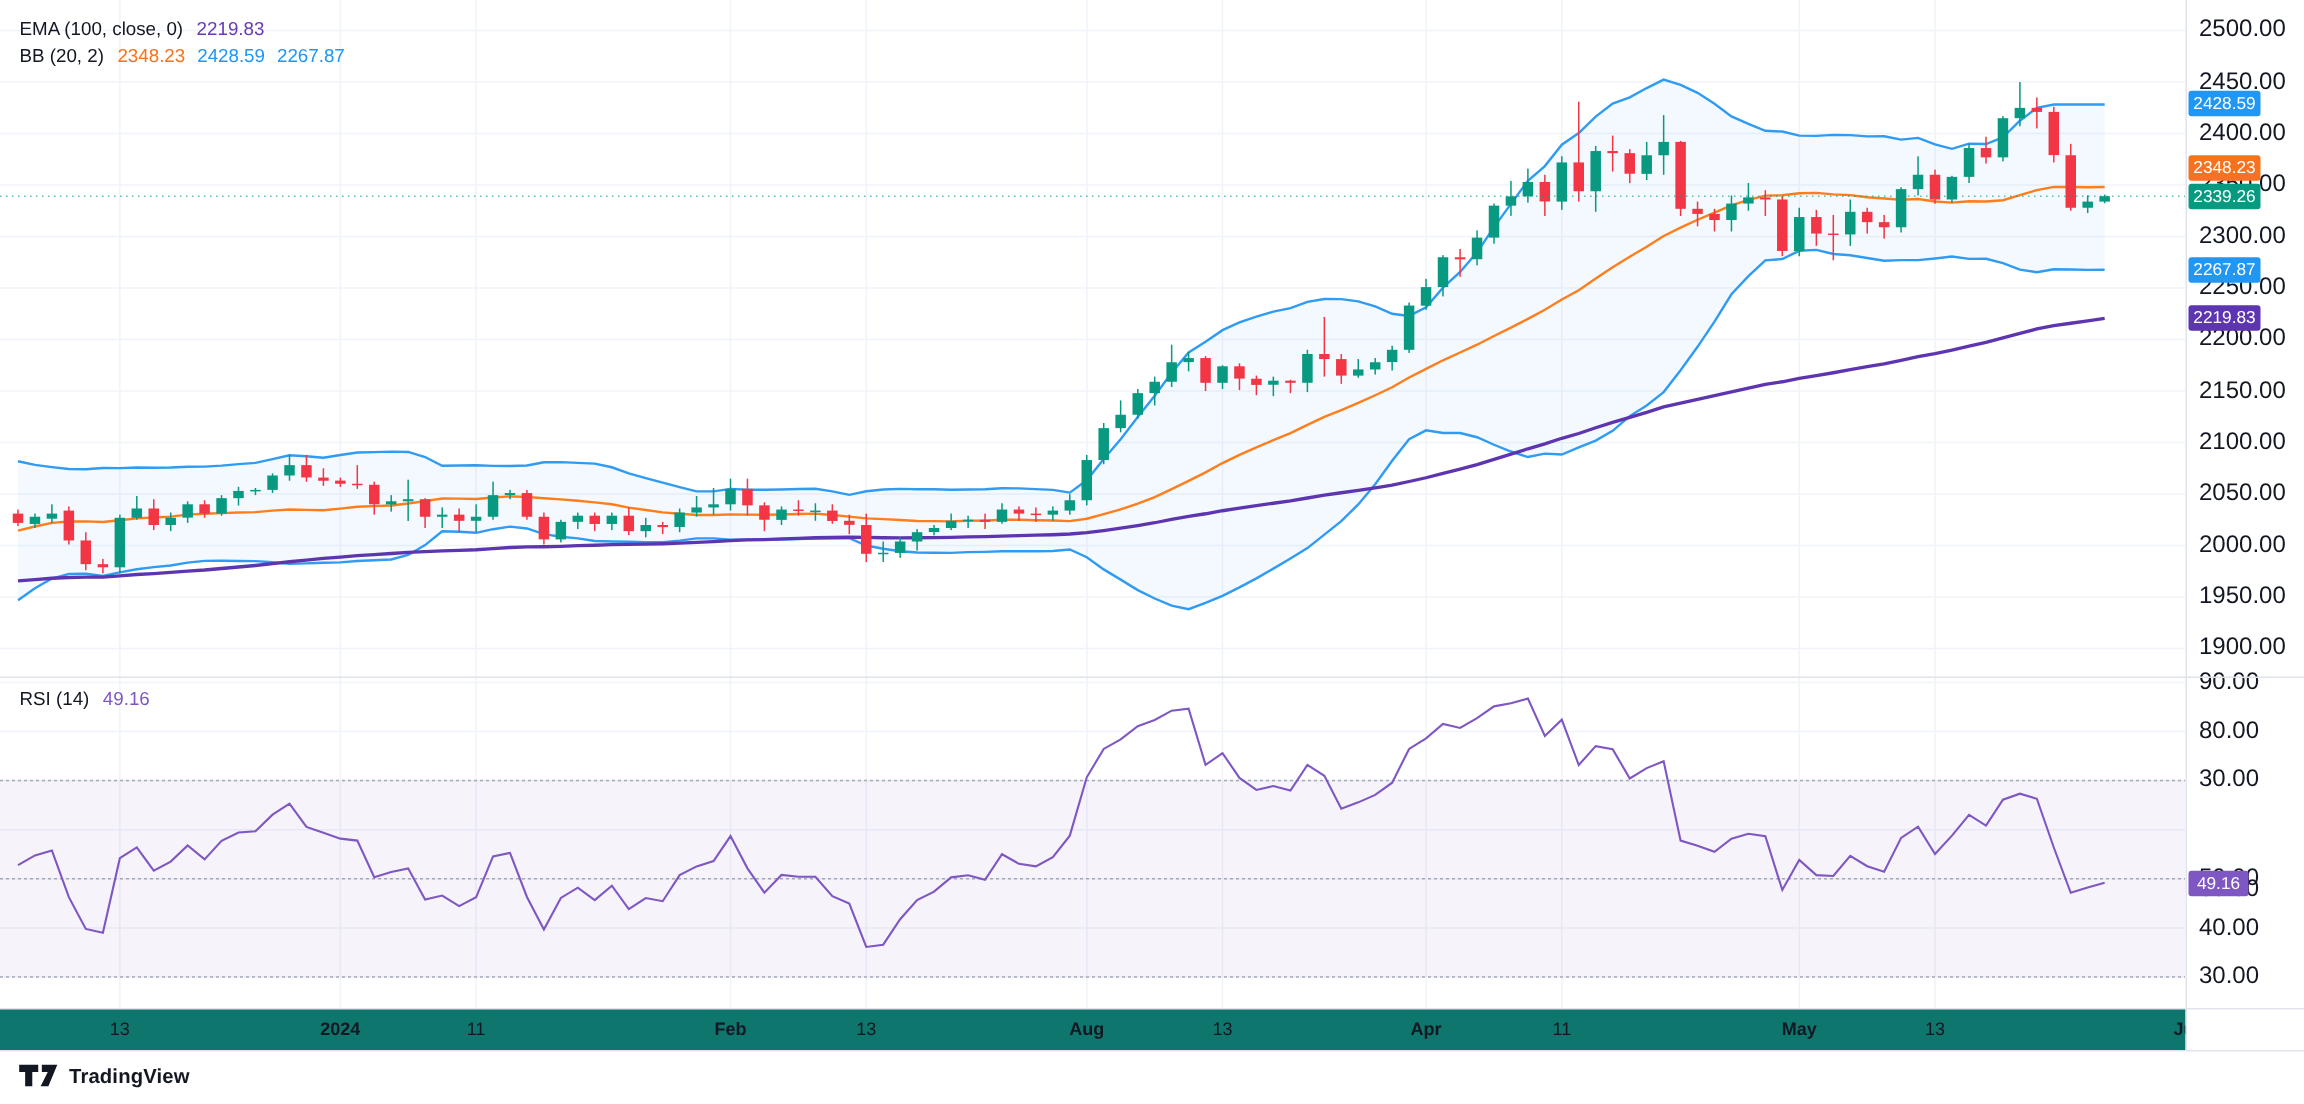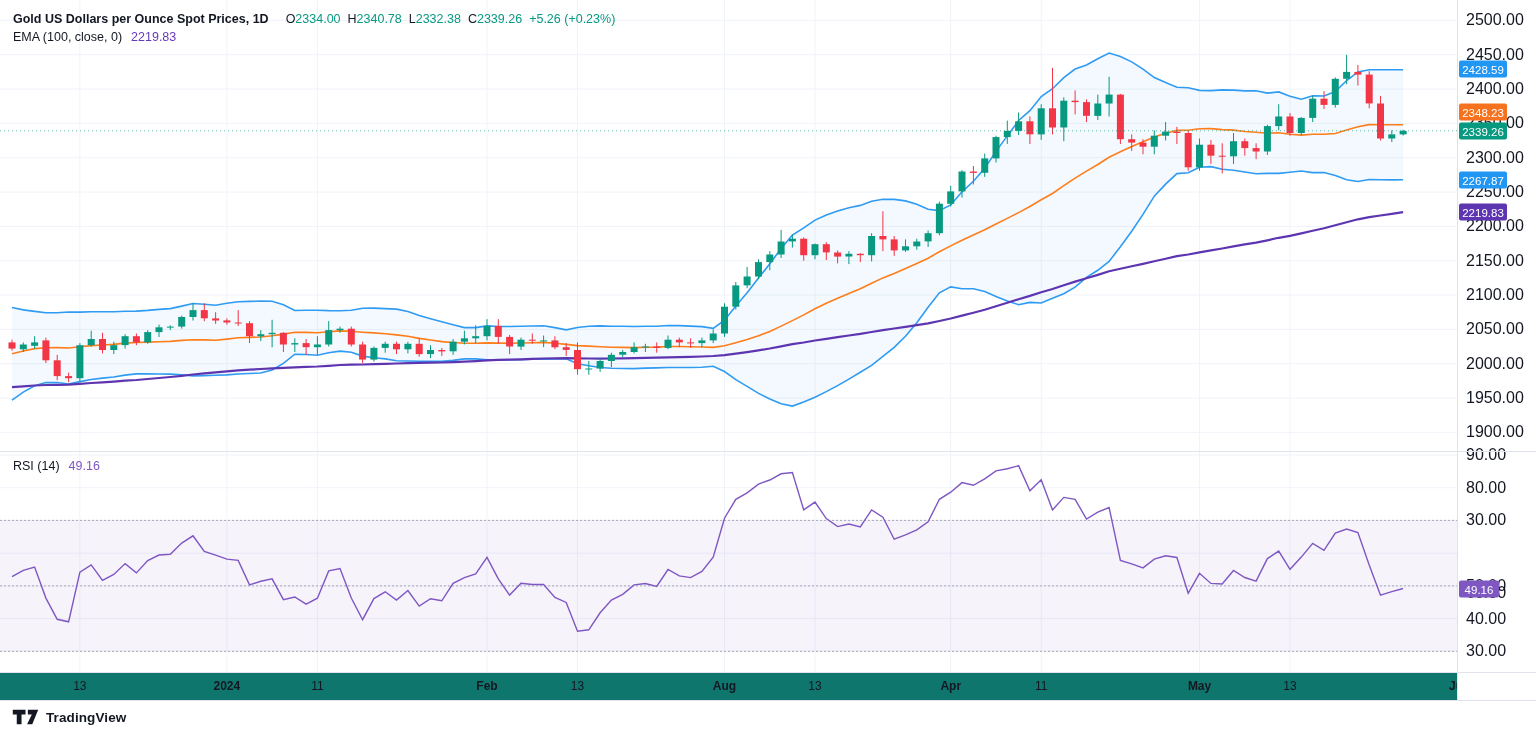--- a/index.html
+++ b/index.html
@@ -636,24 +636,24 @@
       <div class="time-label bold" style="left: 1459.68px;">Jun</div>
     </div>
 
   <div class="h-div" style="top:451px"></div>
   <div class="h-div" style="top:672px"></div>
   <div class="h-div" style="top:700px"></div>
   <div class="v-div" style="left:1457px;height:700px"></div>
 
   <div id="legend">
     <div class="legend-row">
-      <span class="sym-title">Gold US Dollars per Ounce Spot Prices, 1D</span><span class="ohlc-letter">O</span><span class="up">2334.00</span><span class="ohlc-letter">H</span><span class="up">2340.78</span><span class="ohlc-letter">L</span><span class="up">2332.38</span><span class="ohlc-letter">C</span><span class="up">2339.26</span><span class="chg">+5.26 (+0.23%)</span>
+      <span class="ind-title">EMA (100, close, 0)</span><span class="ema-val">2219.83</span>
     </div>
     <div class="legend-row">
-      <span class="ind-title">EMA (100, close, 0)</span><span class="ema-val">2219.83</span>
+      <span class="ind-title">BB (20, 2)</span><span class="bb-basis-val">2348.23</span><span class="bb-band-val">2428.59</span><span class="bb-band-val">2267.87</span>
     </div>
   </div>
 
   <div id="rsi-legend">
     <span>RSI (14)</span><span class="rsi-val">49.16</span>
   </div>
 
   <div id="footer">
     <svg width="27" height="16" viewBox="0 0 34 20">
       <path d="M1 1 H17 V7 H12 V19 H6 V7 H1 Z" fill="#131722"></path>

